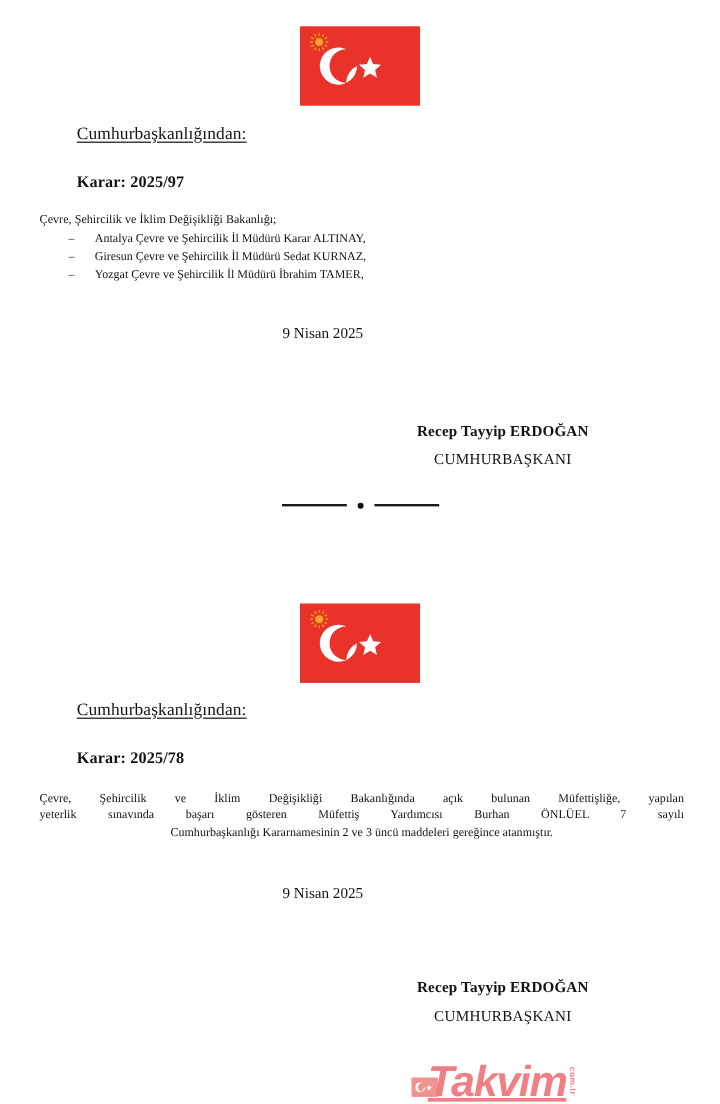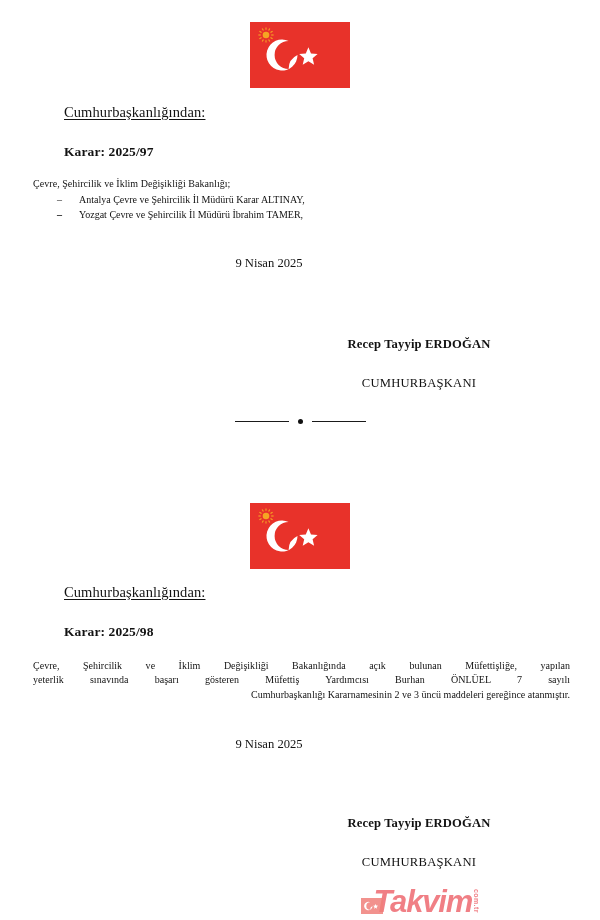--- a/index.html
+++ b/index.html
@@ -92,41 +92,41 @@
     top: 0;
   }
   .closing-line {
     letter-spacing: -.05px;
   }
   .justified {
     text-align: justify;
     text-justify: inter-word;
     letter-spacing: .02px;
   }
-  .justified .last-line { text-align: right; }
+  .justified .last-line { text-align: center; }
 
   
   .date-line {
     text-align: center;
     font-size: 12.6px;
     padding-right: 62px;
   }
 
   
   .signature {
     text-align: center;
     padding-left: 238px;
     font-size: 12.6px;
   }
   .sign-name {
     font-weight: bold;
     letter-spacing: .15px;
   }
   .sign-title {
-    margin-top: 24px;
+    margin-top: 9px;
     letter-spacing: .25px;
   }
 
   
   .divider {
     display: flex;
     align-items: center;
     justify-content: center;
     gap: 9px;
   }
@@ -158,24 +158,25 @@
     background: #e8322a;
     position: relative;
     margin-right: -9px;
     margin-bottom: 3px;
     opacity: .85;
   }
   .wm-word {
     font-family: "Liberation Sans", "DejaVu Sans", sans-serif;
     font-weight: bold;
     font-style: italic;
-    font-size: 31px;
+    font-size: 36px;
     line-height: .92;
     color: #e8323c;
     letter-spacing: -1.2px;
+    text-decoration: underline;
   }
   .wm-tld {
     font-family: "Liberation Sans", "DejaVu Sans", sans-serif;
     font-size: 7px;
     font-weight: bold;
     color: #e8323c;
     writing-mode: vertical-rl;
     letter-spacing: .4px;
     margin-left: 1px;
     margin-bottom: 4px;
@@ -222,20 +223,21 @@
 
     <div class="body-block" style="margin-top:17px;">
       <div class="intro-line">Çevre, Şehircilik ve İklim Değişikliği Bakanlığı;</div>
       <ul class="dash-list">
         <li>
           <span class="dash">–</span>
           <span>Antalya Çevre ve Şehircilik İl Müdürü Karar ALTINAY,</span>
         </li>
         <li>
           <span class="dash">–</span>
+          <span>Giresun Çevre ve Şehircilik İl Müdürü Sedat KURNAZ,</span>
         </li>
         <li>
           <span class="dash">–</span>
           <span>Yozgat Çevre ve Şehircilik İl Müdürü İbrahim TAMER,</span>
         </li>
       </ul>
     </div>
 
     <div class="date-line" style="margin-top:33px;">9 Nisan 2025</div>
 
@@ -275,21 +277,21 @@
             <circle cx="0" cy="0" r="3.3" fill="#f5a623"></circle>
           </g>
           <path d="M47.5,33 A15.5,15.5 0 1,1 38.6,19 A12.6,12.6 0 1,0 38.6,47 A15.5,15.5 0 0,1 47.5,33 Z" fill="#ffffff"></path>
           <polygon fill="#ffffff" points="58.4,25.3 61.0,31.4 67.6,31.9 62.6,36.3 64.1,42.8 58.4,39.3 52.7,42.8 54.2,36.3 49.2,31.9 55.8,31.4"></polygon>
         </svg>
       </span>
     </div>
 
     <div class="heading-block" style="margin-top:14px;">
       <div class="authority">Cumhurbaşkanlığından:</div>
-      <div class="decision-no">Karar: 2025/98</div>
+      <div class="decision-no">Karar: 2025/78</div>
     </div>
 
     <div class="body-block justified" style="margin-top:19px;">
       <div style="display:block;text-align:justify;text-align-last:justify;">Çevre, Şehircilik ve İklim Değişikliği Bakanlığında açık bulunan Müfettişliğe, yapılan</div>
       <div style="display:block;text-align:justify;text-align-last:justify;">yeterlik sınavında başarı gösteren Müfettiş Yardımcısı Burhan ÖNLÜEL 7 sayılı</div>
       <div class="last-line">Cumhurbaşkanlığı Kararnamesinin 2 ve 3 üncü maddeleri gereğince atanmıştır.</div>
     </div>
 
     <div class="date-line" style="margin-top:35px;">9 Nisan 2025</div>
 

